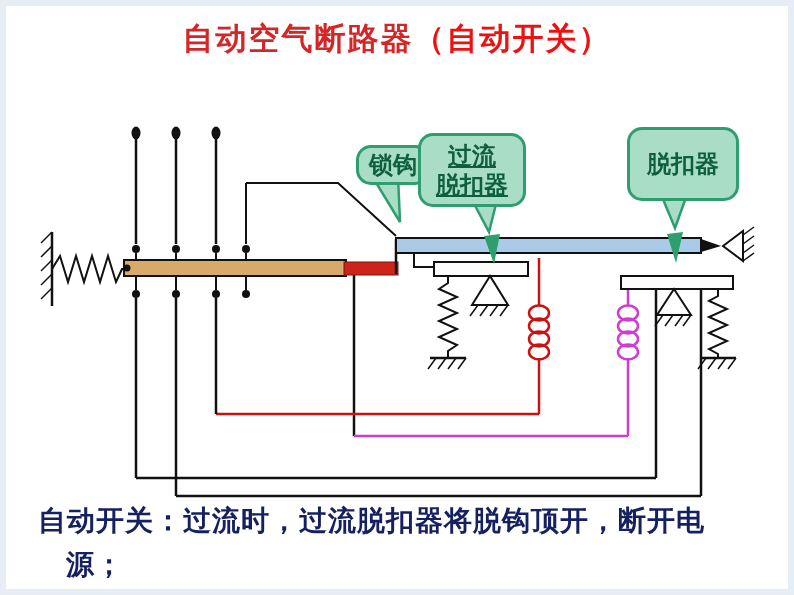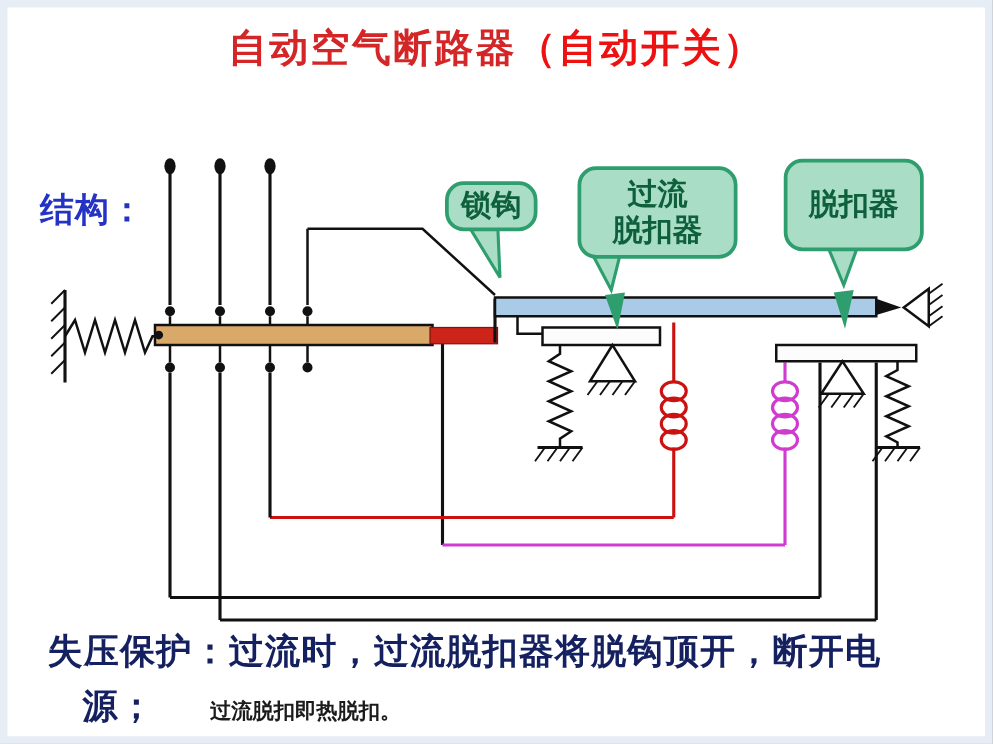--- a/index.html
+++ b/index.html
@@ -11,21 +11,21 @@
   .t1{color:#d42626;}
   .t2{color:#ee1111;}
   .func{top:64px;left:28px;font-size:27px;font-weight:bold;color:#1d2a7e;letter-spacing:1px;}
   .func .lbl{color:#2433c4;}
   .struct{top:144px;left:26px;font-size:27px;font-weight:bold;color:#2433c4;letter-spacing:1px;}
   svg{position:absolute;top:0;left:0;z-index:1;}
   .bubble{position:absolute;z-index:3;background:#a9ddc6;border:3px solid #2f9e6e;border-radius:15px;
           color:#0e5f3c;font-weight:bold;text-align:center;display:flex;flex-direction:column;
           justify-content:center;font-size:24px;line-height:1.22;box-sizing:border-box;}
   .bubble-lock{left:350px;top:139px;width:74px;height:40px;}
-  .bubble-oc{left:456px;top:127px;width:128px;height:74px;}
+  .bubble-oc{left:412px;top:127px;width:108px;height:74px;text-decoration:underline;}
   .bubble-uv{left:621px;top:121px;width:112px;height:74px;}
   .principle{top:496px;left:32px;width:740px;font-size:28px;font-weight:bold;color:#14205f;letter-spacing:1px;z-index:2;}
   .principle .l2{margin-top:6px;padding-left:28px;display:flex;align-items:baseline;}
   .note{font-size:17px;color:#1b1b1b;margin-left:44px;letter-spacing:0;font-weight:bold;}
 </style>
 </head>
 <body>
 
 <div class="stage">
 
@@ -176,34 +176,32 @@
       <polygon points="478,230 494,228 488,258"></polygon>
       <polygon points="661,228 677,226 670,257"></polygon>
     </g>
   </svg>
 
   <div class="abs title">
     <span class="t1">自动空气断路器</span><span class="t2">（自动开关）</span>
   </div>
 
 
-  <div class="abs struct">结构：</div>
 
   <div class="bubble bubble-lock">
     <span>锁钩</span>
   </div>
   <div class="bubble bubble-oc">
     <span>过流</span>
     <span>脱扣器</span>
   </div>
   <div class="bubble bubble-uv">
     <span>脱扣器</span>
   </div>
 
   <div class="abs principle">
-    <div class="l1">失压保护：过流时，过流脱扣器将脱钩顶开，断开电</div>
+    <div class="l1">自动开关：过流时，过流脱扣器将脱钩顶开，断开电</div>
     <div class="l2">
       <span>源；</span>
-      <span class="note">过流脱扣即热脱扣。</span>
     </div>
   </div>
 
 </div>
 
 </body></html>

